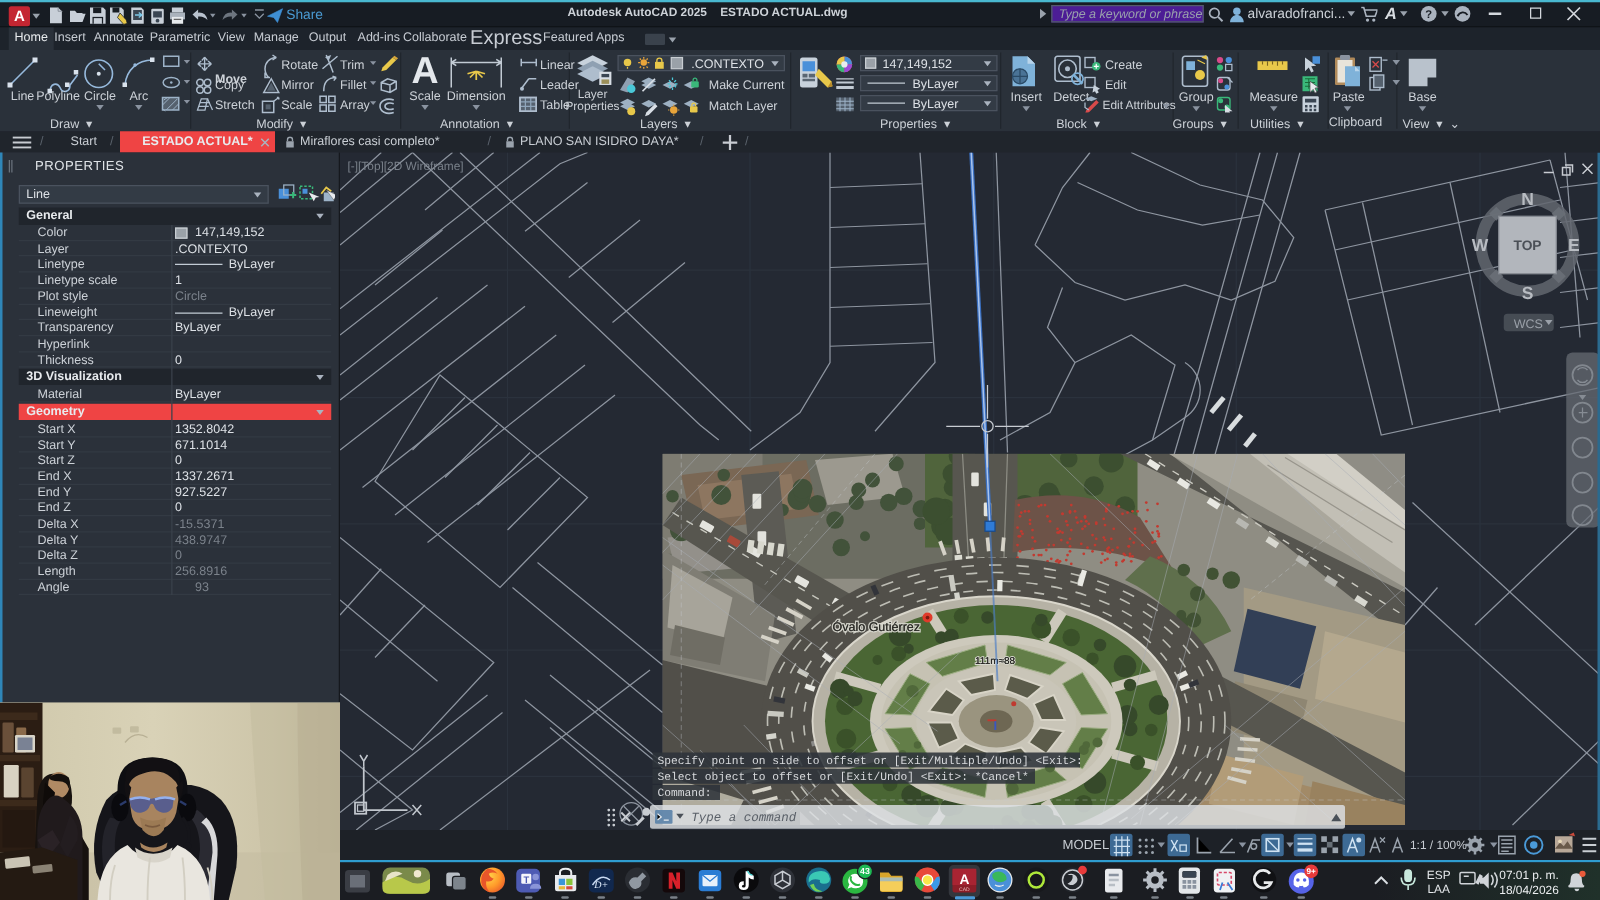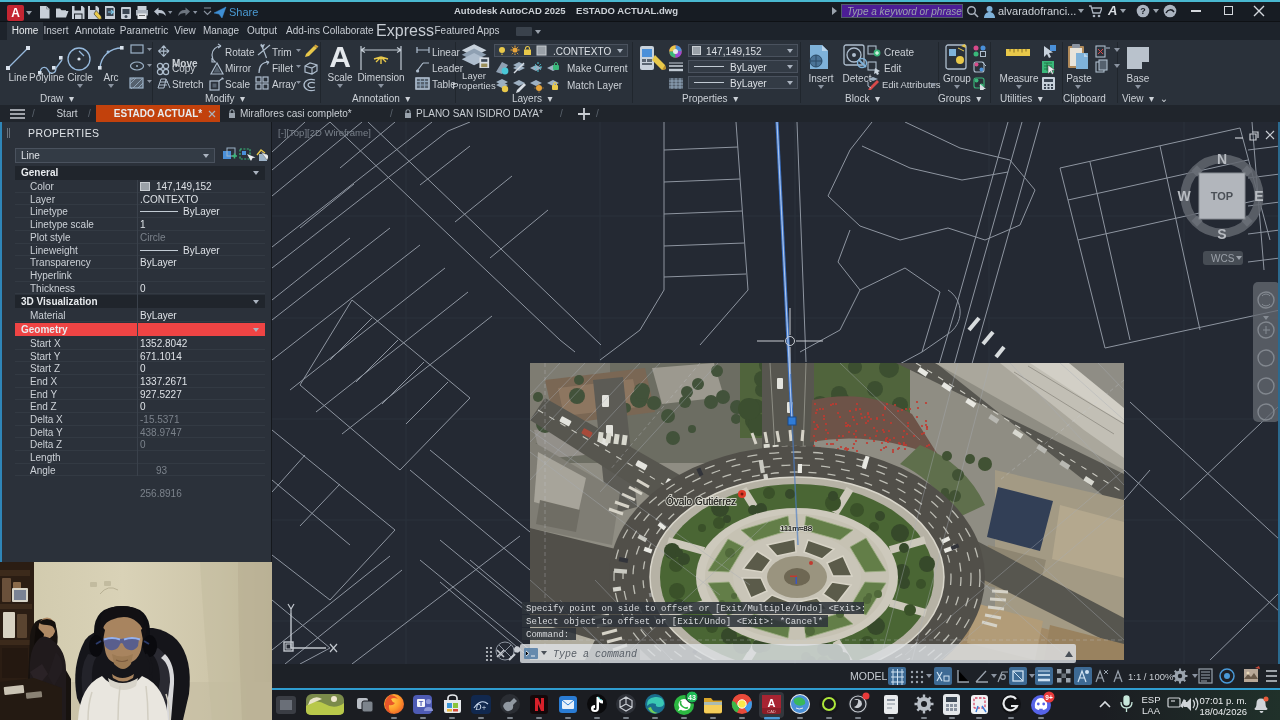--- a/index.html
+++ b/index.html
@@ -512,42 +512,42 @@
     <path d="M3 25 L3 10 L10 10 L10 3 L25 3 L25 25 Z" fill="#b9c2cc" transform="rotate(180 14 14)"></path>
   </svg>
   <div class="abs" style="left:1120px;top:33px;width:36px;text-align:center;">Base</div>
   <div class="abs" style="left:1135px;top:45px;width:0;height:0;border-left:3px solid transparent;border-right:3px solid transparent;border-top:4px solid #8a93a0;"></div>
 
   <div class="abs" style="left:0;top:53px;width:1280px;height:12px;">
     <div class="abs" style="left:40px;">Draw&nbsp;&nbsp;▾</div>
     <div class="abs" style="left:205px;">Modify&nbsp;&nbsp;▾</div>
     <div class="abs" style="left:352px;">Annotation&nbsp;&nbsp;▾</div>
     <div class="abs" style="left:512px;">Layers&nbsp;&nbsp;▾</div>
-    <div class="abs" style="left:682px;">Properties&nbsp;&nbsp;▾</div>
+    <div class="abs" style="left:704px;">Properties&nbsp;&nbsp;▾</div>
     <div class="abs" style="left:845px;">Block&nbsp;&nbsp;▾</div>
     <div class="abs" style="left:938px;">Groups&nbsp;&nbsp;▾</div>
     <div class="abs" style="left:1000px;">Utilities&nbsp;&nbsp;▾</div>
     <div class="abs" style="left:1063px;">Clipboard</div>
     <div class="abs" style="left:1122px;">View&nbsp;&nbsp;▾&nbsp;&nbsp;⌄</div>
   </div>
 </div>
 
 <div class="abs" id="filetabs" style="left:0;top:105px;width:1280px;height:17px;background:#20252c;">
 
   <svg class="abs" style="left:10px;top:4px;" width="16" height="10" viewBox="0 0 16 10">
         <g stroke="#c8ccd2" stroke-width="1.6">
           <path d="M0 1 h15 M0 5 h15 M0 9 h15"></path>
         </g>
       </svg>
   <div class="abs" style="left:32px;top:0;width:12px;height:17px;color:#5a626c;font-size:10px;line-height:17px;">/</div>
 
   <div class="abs" style="left:44px;top:0;width:46px;height:17px;color:#c9ced4;font-size:10px;text-align:center;line-height:17px;">Start</div>
   <div class="abs" style="left:88px;top:0;width:8px;height:17px;color:#5a626c;font-size:10px;line-height:17px;">/</div>
 
-  <div class="abs" style="left:96px;top:0;width:124px;height:17px;background:#c2410c;color:#e8ebee;font-size:10px;font-weight:bold;line-height:17px;text-align:center;">ESTADO ACTUAL*</div>
+  <div class="abs" style="left:96px;top:0;width:124px;height:17px;background:#ef4444;color:#e8ebee;font-size:10px;font-weight:bold;line-height:17px;text-align:center;">ESTADO ACTUAL*</div>
   <svg class="abs" style="left:208px;top:5px;" width="8" height="8" viewBox="0 0 8 8">
         <path d="M1 1 L7 7 M7 1 L1 7" stroke="#aab3bd" stroke-width="1.2"></path>
       </svg>
 
   <svg class="abs" style="left:228px;top:4px;" width="8" height="10" viewBox="0 0 8 10">
         <rect x="1" y="4" width="6" height="5" fill="#9aa3ad"></rect>
         <path d="M2 4 v-1.2 a2 2 0 0 1 4 0 v1.2" fill="none" stroke="#9aa3ad" stroke-width="1.1"></path>
       </svg>
   <div class="abs" style="left:240px;top:0;color:#c9ced4;font-size:10px;line-height:17px;">Miraflores casi completo*</div>
   <div class="abs" style="left:390px;top:0;width:8px;height:17px;color:#5a626c;font-size:10px;line-height:17px;">/</div>
@@ -676,21 +676,21 @@
   <div class="abs" style="left:15px;top:303.5px;width:250px;height:12.5px;border-bottom:1px solid #333a43;"></div>
   <div class="abs" style="left:30px;top:304.5px;color:#ccd1d7;font-size:10px;">Delta Y</div>
   <div class="abs" style="left:140px;top:304.5px;color:#7b828b;font-size:10px;">438.9747</div>
 
   <div class="abs" style="left:15px;top:316px;width:250px;height:12.5px;border-bottom:1px solid #333a43;"></div>
   <div class="abs" style="left:30px;top:317px;color:#ccd1d7;font-size:10px;">Delta Z</div>
   <div class="abs" style="left:140px;top:317px;color:#7b828b;font-size:10px;">0</div>
 
   <div class="abs" style="left:15px;top:329px;width:250px;height:12.5px;border-bottom:1px solid #333a43;"></div>
   <div class="abs" style="left:30px;top:330px;color:#ccd1d7;font-size:10px;">Length</div>
-  <div class="abs" style="left:140px;top:330px;color:#7b828b;font-size:10px;margin-top:36px;">256.8916</div>
+  <div class="abs" style="left:140px;top:330px;color:#7b828b;font-size:10px;">256.8916</div>
 
   <div class="abs" style="left:15px;top:341.5px;width:250px;height:12.5px;border-bottom:1px solid #333a43;"></div>
   <div class="abs" style="left:30px;top:342.5px;color:#ccd1d7;font-size:10px;">Angle</div>
   <div class="abs" style="left:140px;top:342.5px;color:#7b828b;font-size:10px;margin-left:16px;">93</div>
 
   <div class="abs" style="left:137px;top:58px;width:1px;height:296px;background:#3a414b;"></div>
 </div>
 
 <svg class="abs" style="left:272px;top:122px;" width="1008" height="542" viewBox="272 122 1008 542">
 <defs>

